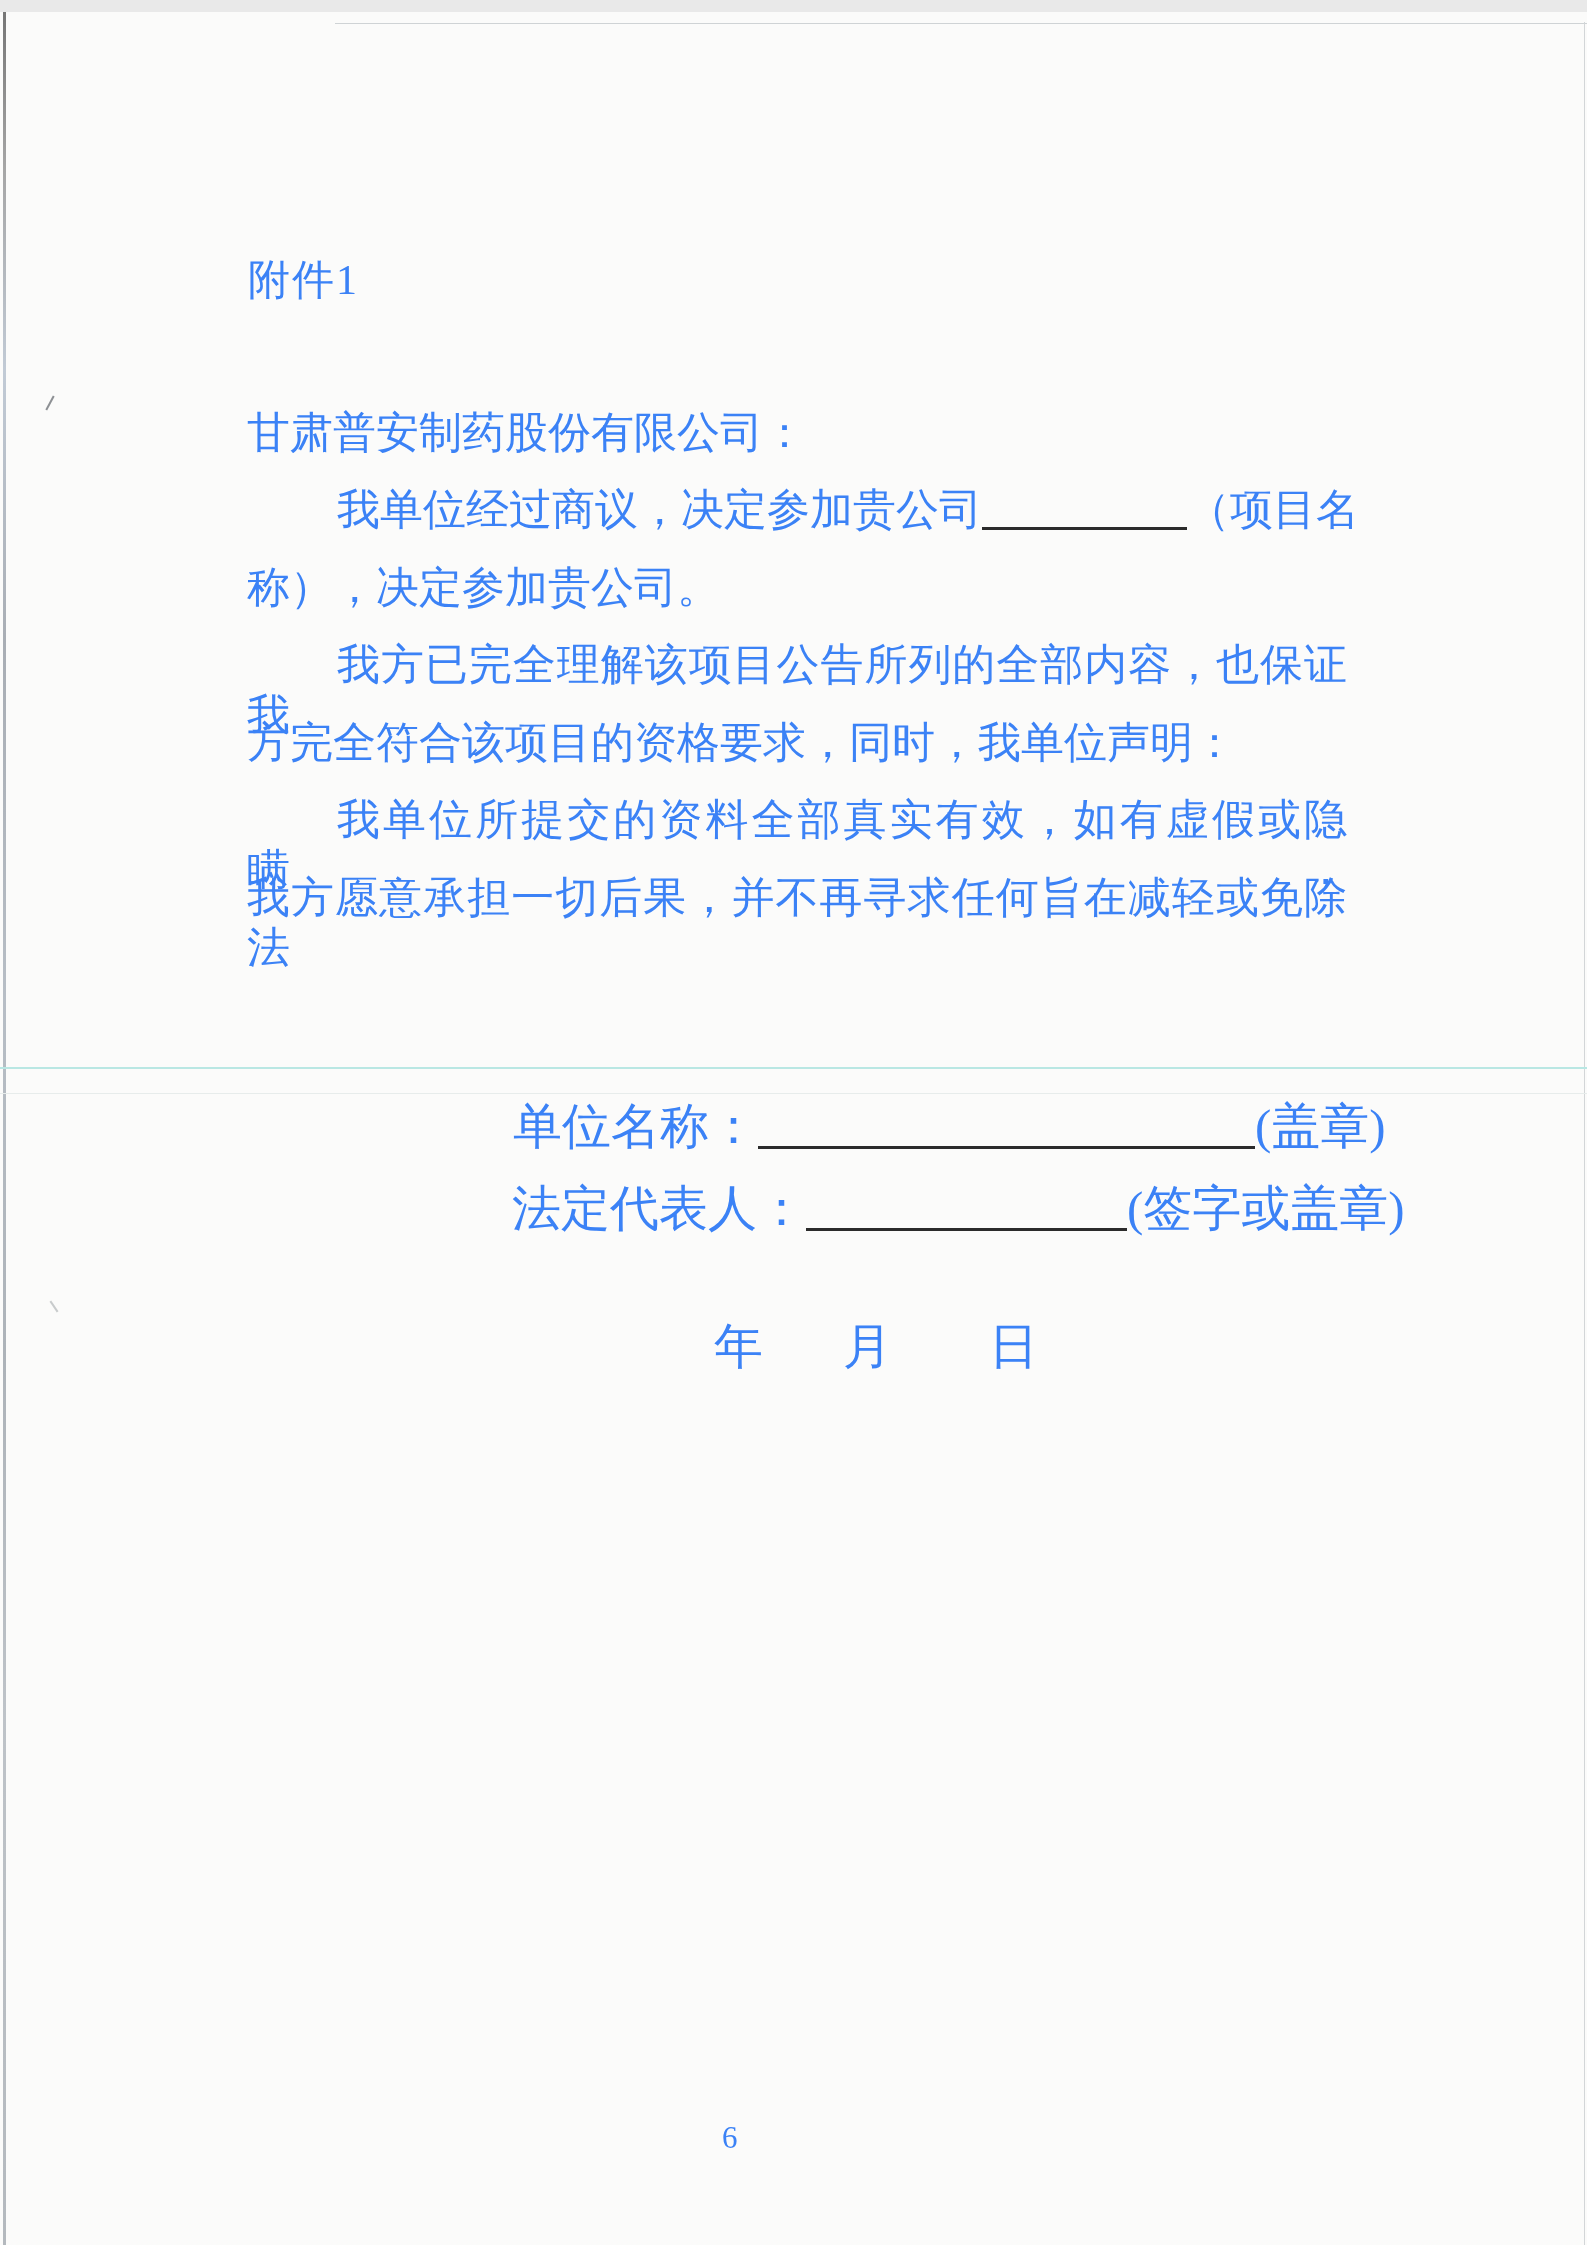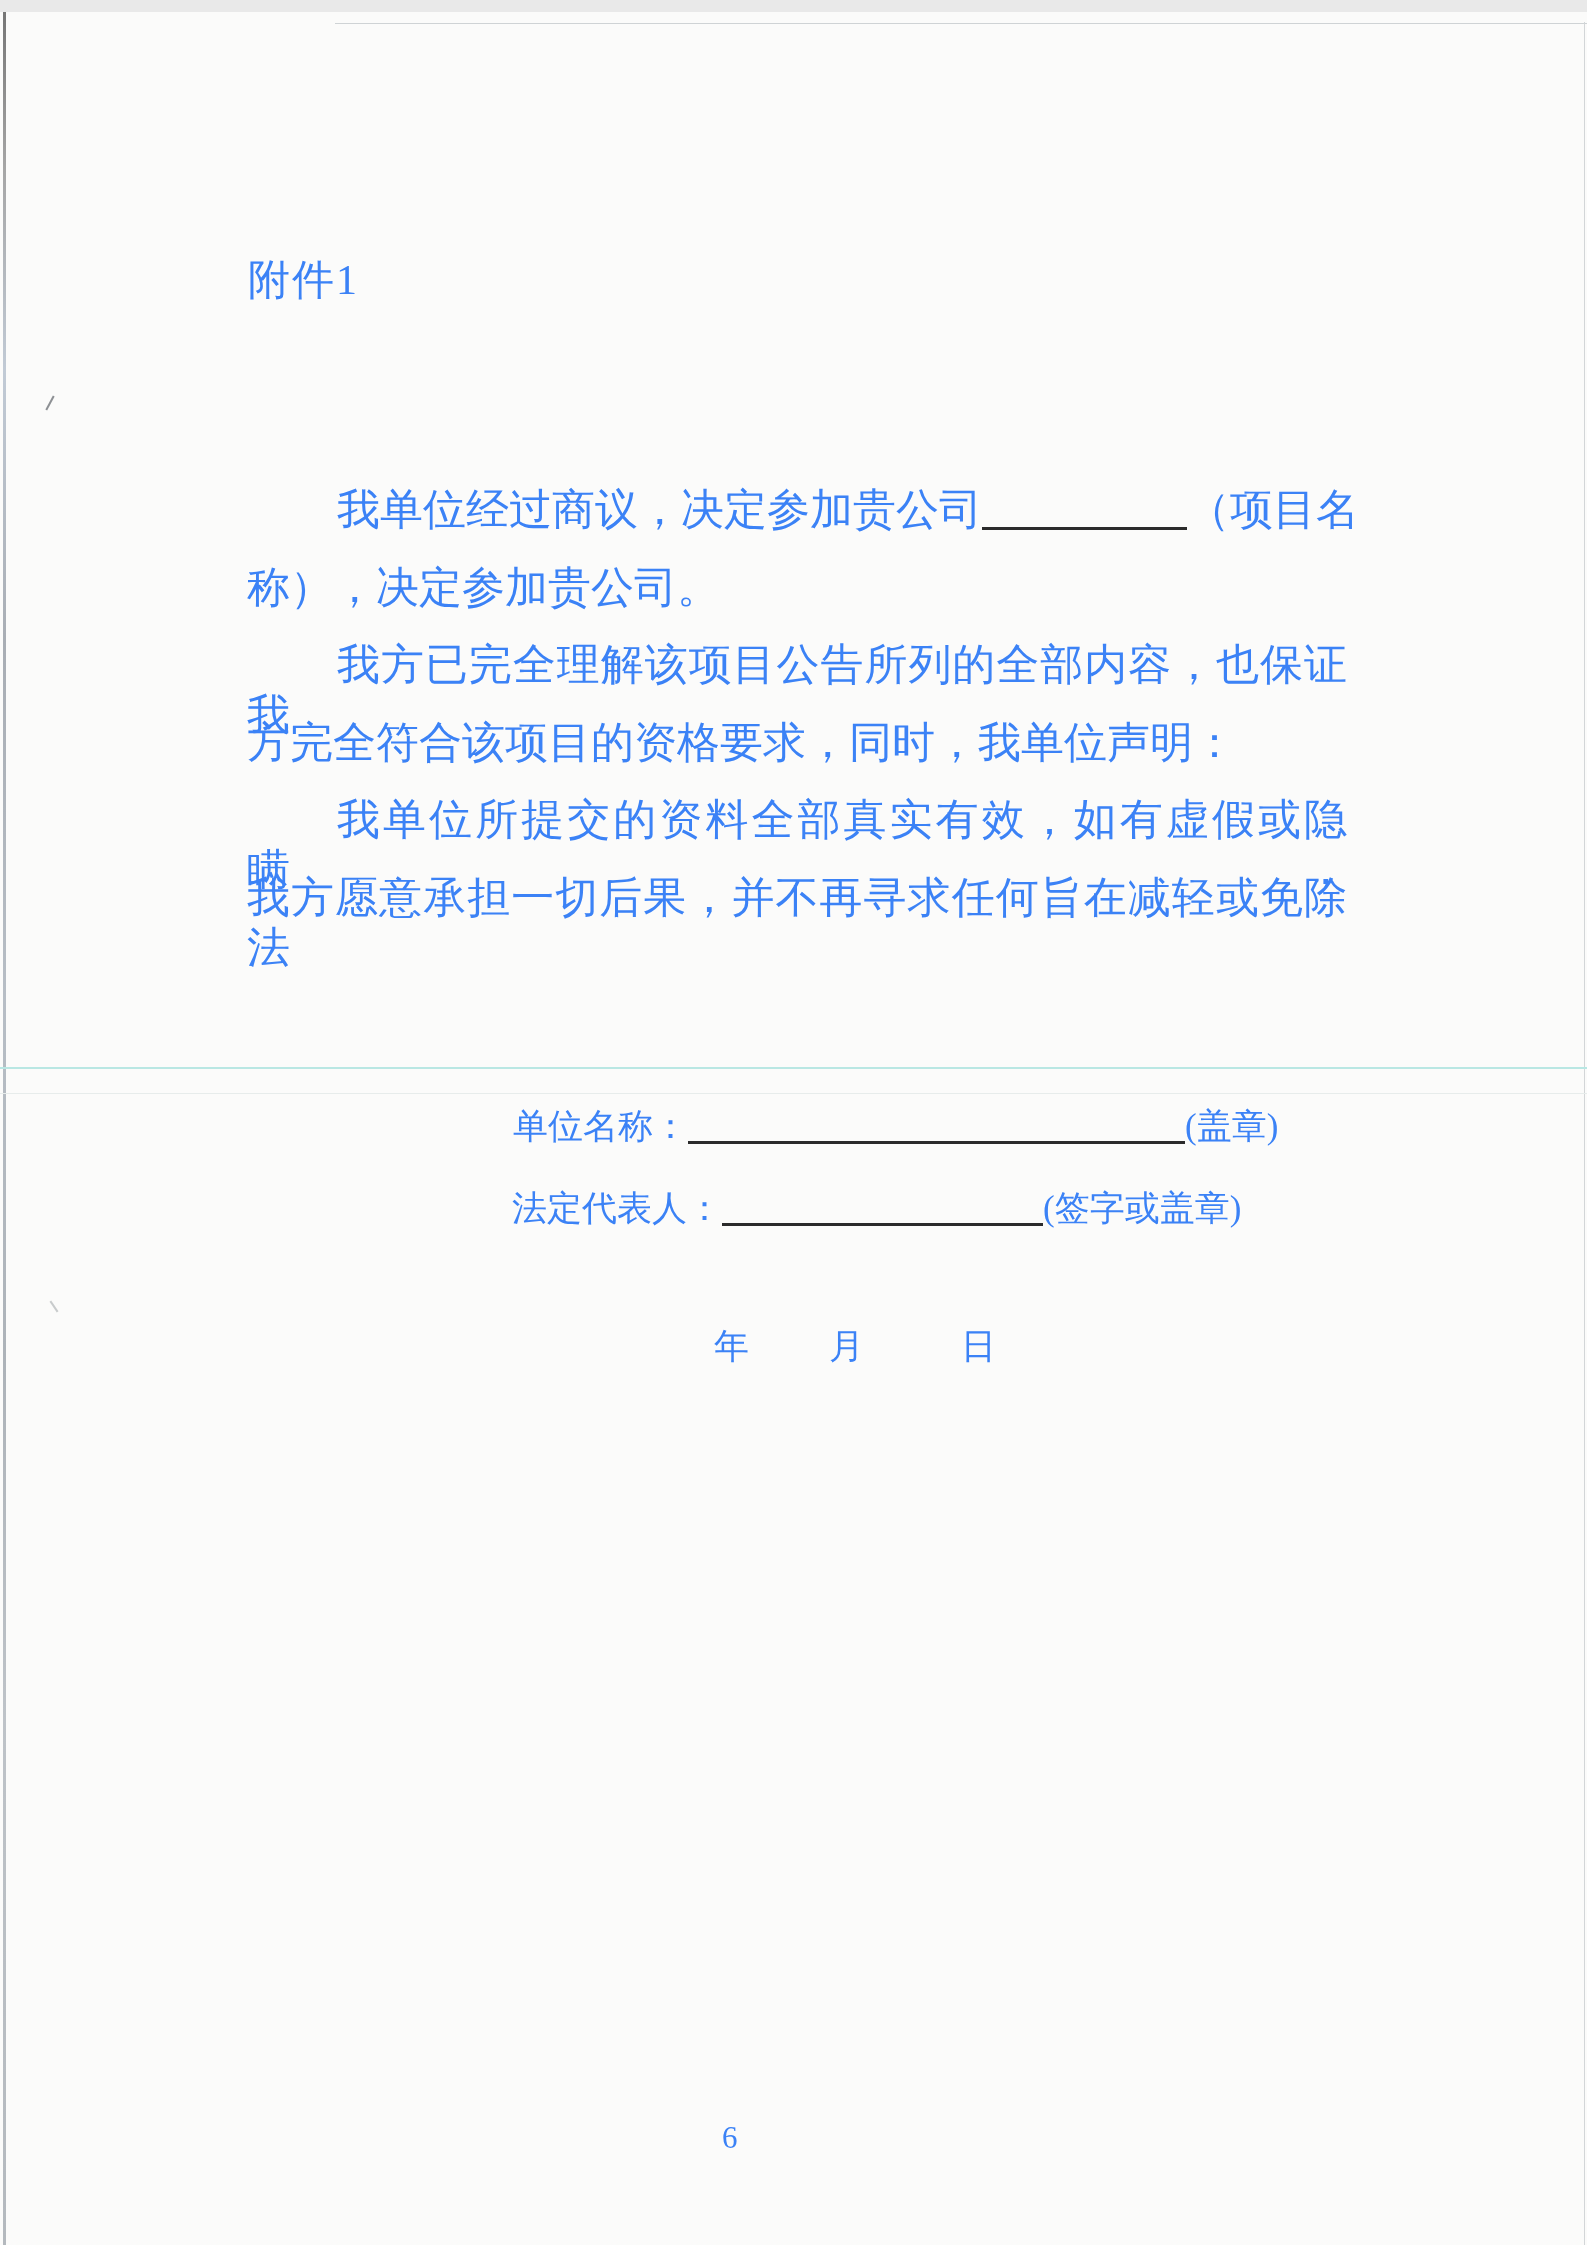--- a/index.html
+++ b/index.html
@@ -44,21 +44,21 @@
 
   .blank{
     display:inline-block;height:40px;
     border-bottom:3px solid #2b2b2b;
     vertical-align:-6px;
   }
   .blank-project{width:205px;}
   .blank-unit{width:497px;}
   .blank-rep{width:321px;}
 
-  .sig{position:absolute;font-size:35px;line-height:52px;white-space:nowrap;}
+  .sig{position:absolute;font-size:49px;line-height:52px;white-space:nowrap;}
   .sig-unit{left:513px;top:1089px;}
   .sig-rep{left:512px;top:1171px;}
   .sig-date{left:714px;top:1309px;}
   .gap-ym{display:inline-block;width:80px;}
   .gap-md{display:inline-block;width:97px;}
 
   .pageno{position:absolute;left:722px;top:2108px;font-size:31px;line-height:36px;}
 </style>
 </head>
 <body>
@@ -69,20 +69,21 @@
   <div class="edge-top"></div>
   <div class="edge-right"></div>
   <div class="scanline-cyan"></div>
   <div class="scanline-faint"></div>
   <div class="tick-1"></div>
   <div class="tick-2"></div>
 
   <div class="abs attach">附件1</div>
 
 
+  <div class="abs bodyline salutation">甘肃普安制药股份有限公司：</div>
 
   <div class="abs bodyline pA1 indent">
     <span>我单位经过商议，决定参加贵公司</span><span class="blank blank-project"></span><span>（项目名</span>
   </div>
   <div class="abs bodyline pA2">称），决定参加贵公司。</div>
 
   <div class="abs bodyline wide just indent pB1">我方已完全理解该项目公告所列的全部内容，也保证我</div>
   <div class="abs bodyline pB2">方完全符合该项目的资格要求，同时，我单位声明：</div>
 
   <div class="abs bodyline wide just indent pC1">我单位所提交的资料全部真实有效，如有虚假或隐瞒，</div>

